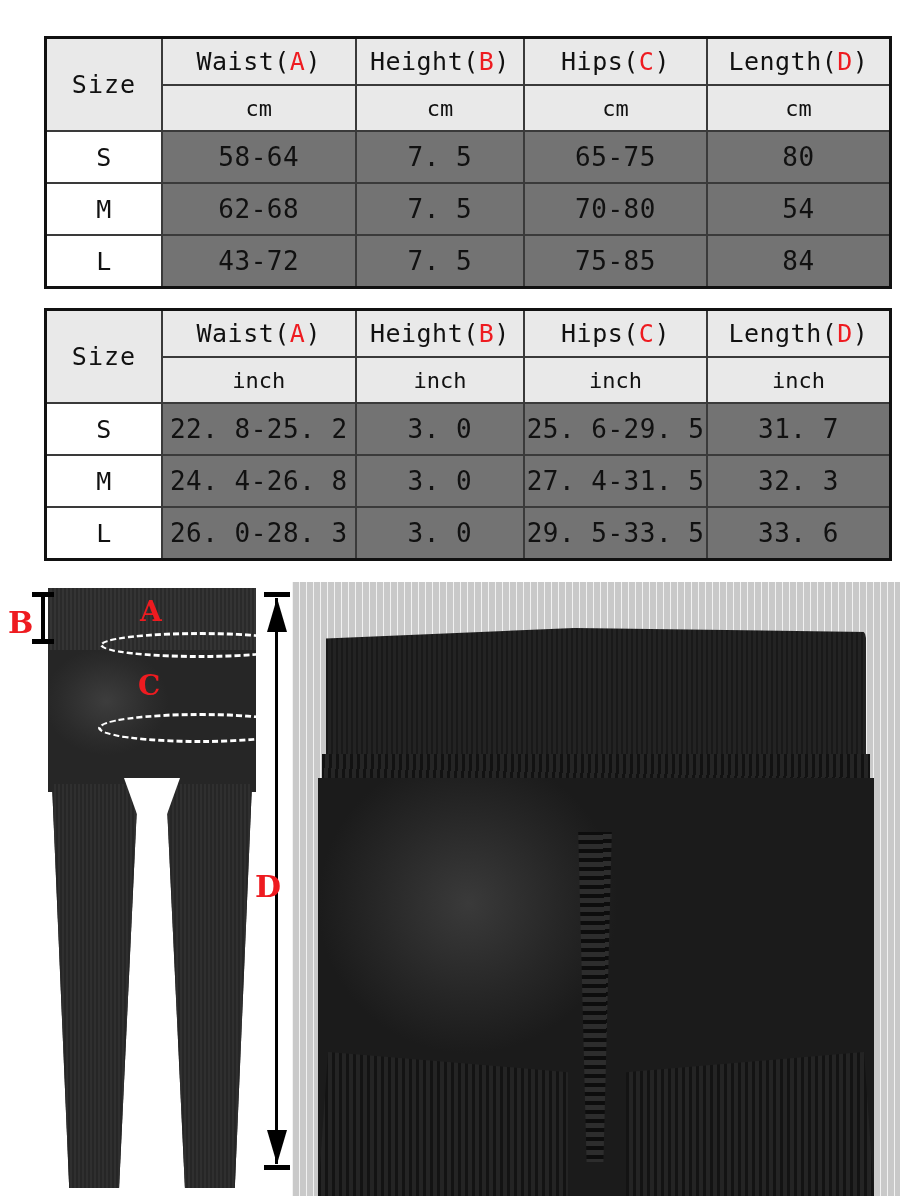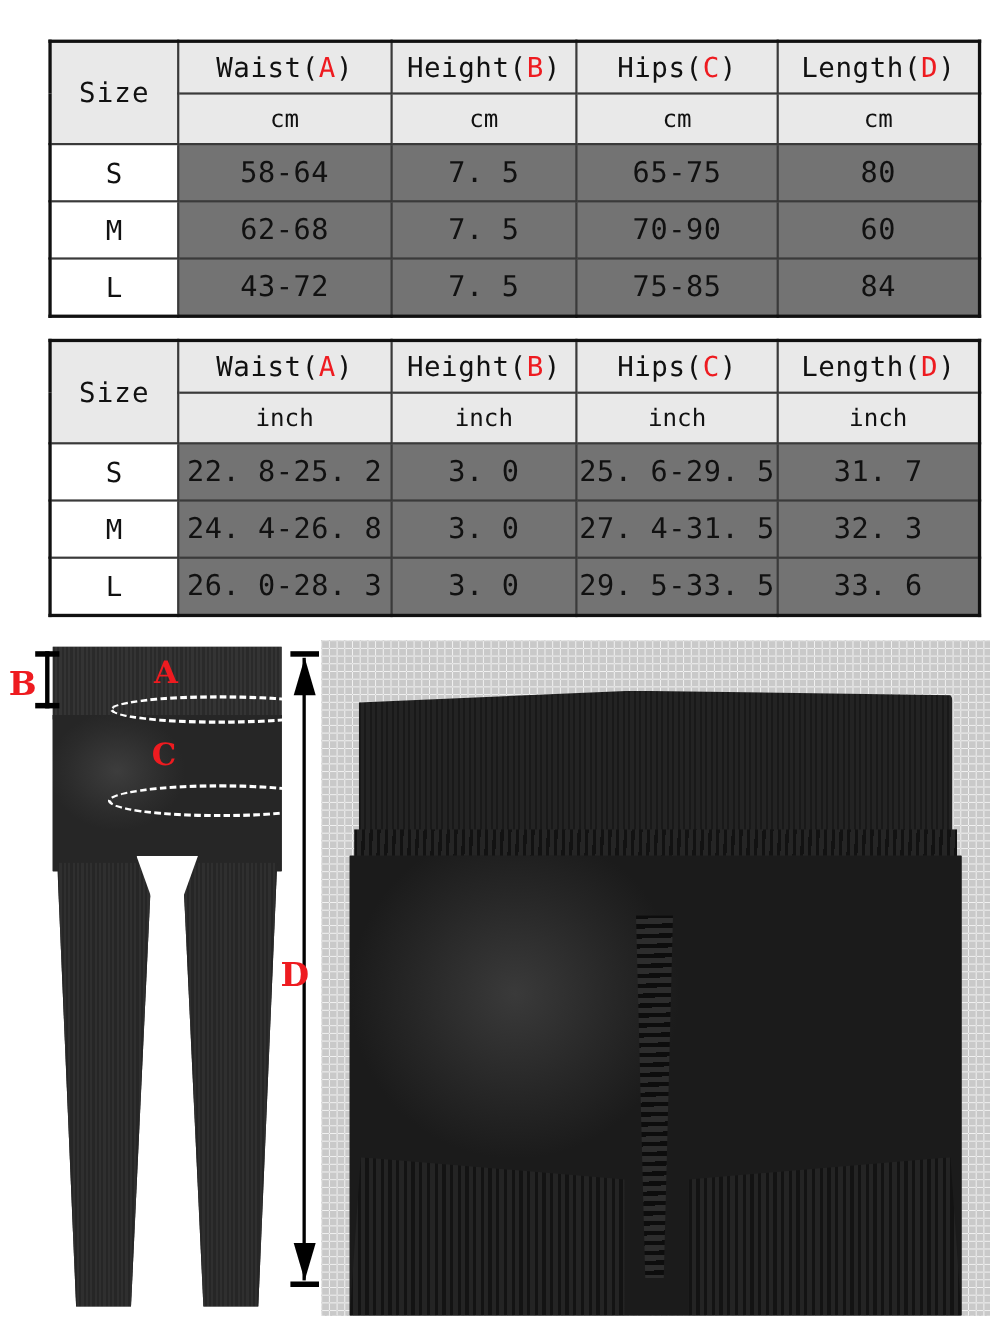--- a/index.html
+++ b/index.html
@@ -327,22 +327,22 @@
         <td class="data-cell sz">S</td>
         <td class="data-cell">58-64</td>
         <td class="data-cell">7. 5</td>
         <td class="data-cell">65-75</td>
         <td class="data-cell">80</td>
       </tr>
       <tr>
         <td class="data-cell sz">M</td>
         <td class="data-cell">62-68</td>
         <td class="data-cell">7. 5</td>
-        <td class="data-cell">70-90</td>
-        <td class="data-cell">60</td>
+        <td class="data-cell">70-80</td>
+        <td class="data-cell">54</td>
       </tr>
       <tr>
         <td class="data-cell sz">L</td>
         <td class="data-cell">43-72</td>
         <td class="data-cell">7. 5</td>
         <td class="data-cell">75-85</td>
         <td class="data-cell">84</td>
       </tr>
     </tbody>
   </table>

